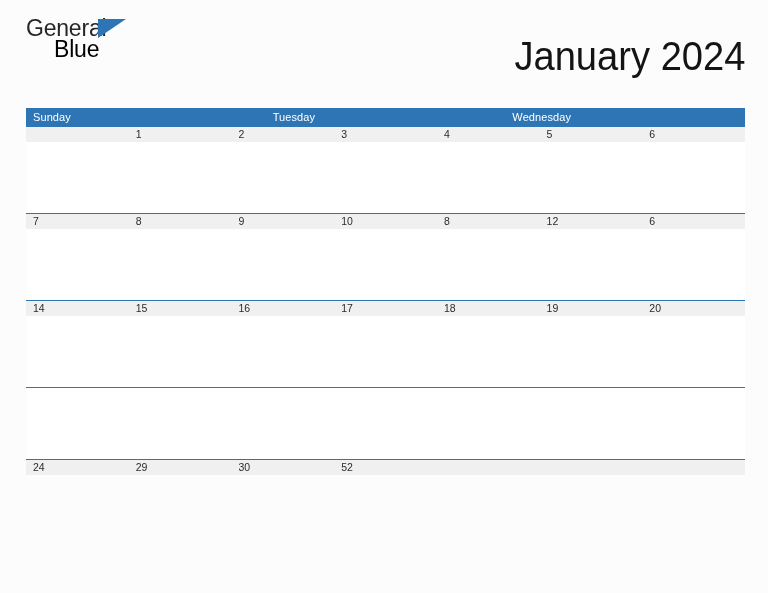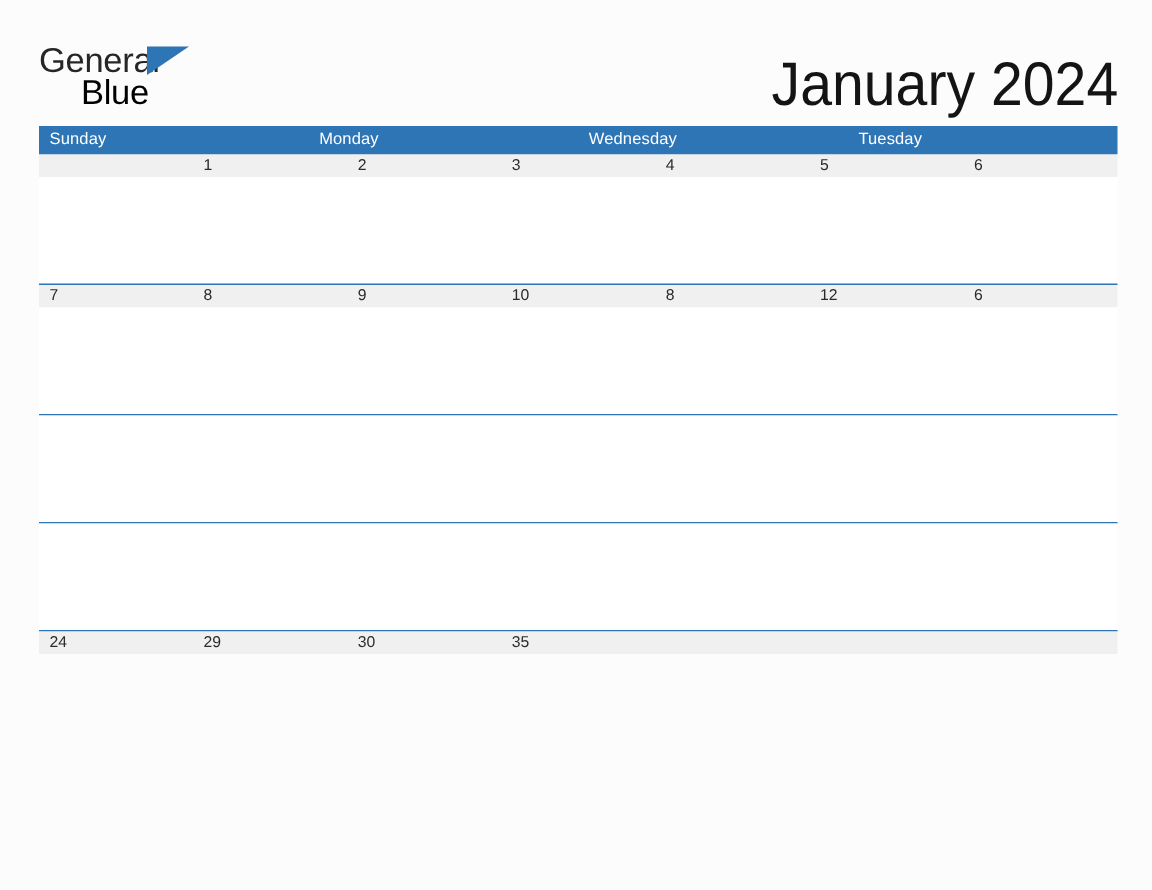--- a/index.html
+++ b/index.html
@@ -31,21 +31,21 @@
     height: 84px;
     box-sizing: border-box;
     padding: 0 23px 0 26px;
     display: flex;
     align-items: flex-end;
     justify-content: space-between;
   }
 
   .brand {
     position: relative;
-    margin-bottom: 10px;
+    margin-bottom: 22px;
     width: 104px;
     height: 46px;
     user-select: none;
   }
   .brand-general {
     position: absolute;
     left: 0;
     top: 0;
     font-family: "Liberation Sans", sans-serif;
     font-size: 23px;
@@ -94,20 +94,21 @@
     left: 26px;
     top: 84px;
     width: 719px;
   }
 
   .weekday-row {
     display: flex;
     width: 100%;
     height: 19px;
     background: #2e75b6;
+    margin-top: 24px;
   }
   .weekday-cell {
     flex: 1 1 0;
     box-sizing: border-box;
     padding-left: 7px;
     display: flex;
     align-items: center;
     font-size: 11px;
     line-height: 13px;
     color: #ffffff;
@@ -167,23 +168,22 @@
     </div>
 
     <div class="title">January 2024</div>
 
   </div>
 
   <div class="calendar">
 
     <div class="weekday-row">
       <div class="weekday-cell">Sunday</div>
-      <div class="weekday-cell">Monday</div>
+      <div class="weekday-cell">Tuesday</div>
       <div class="weekday-cell">Wednesday</div>
-      <div class="weekday-cell">Tuesday</div>
     </div>
 
     <div class="week-row">
       <div class="date-band">
         <div class="date-cell"></div>
         <div class="date-cell">1</div>
         <div class="date-cell">2</div>
         <div class="date-cell">3</div>
         <div class="date-cell">4</div>
         <div class="date-cell">5</div>
@@ -215,20 +215,29 @@
         <div class="note-cell"></div>
         <div class="note-cell"></div>
         <div class="note-cell"></div>
         <div class="note-cell"></div>
         <div class="note-cell"></div>
         <div class="note-cell"></div>
       </div>
     </div>
 
     <div class="week-row">
+      <div class="date-band">
+        <div class="date-cell">14</div>
+        <div class="date-cell">15</div>
+        <div class="date-cell">16</div>
+        <div class="date-cell">17</div>
+        <div class="date-cell">18</div>
+        <div class="date-cell">19</div>
+        <div class="date-cell">20</div>
+      </div>
       <div class="note-band">
         <div class="note-cell"></div>
         <div class="note-cell"></div>
         <div class="note-cell"></div>
         <div class="note-cell"></div>
         <div class="note-cell"></div>
         <div class="note-cell"></div>
         <div class="note-cell"></div>
       </div>
     </div>
@@ -243,21 +252,21 @@
         <div class="note-cell"></div>
         <div class="note-cell"></div>
       </div>
     </div>
 
     <div class="week-row">
       <div class="date-band">
         <div class="date-cell">24</div>
         <div class="date-cell">29</div>
         <div class="date-cell">30</div>
-        <div class="date-cell">35</div>
+        <div class="date-cell">52</div>
         <div class="date-cell"></div>
         <div class="date-cell"></div>
         <div class="date-cell"></div>
       </div>
     </div>
 
   </div>
 
 </div>
 

